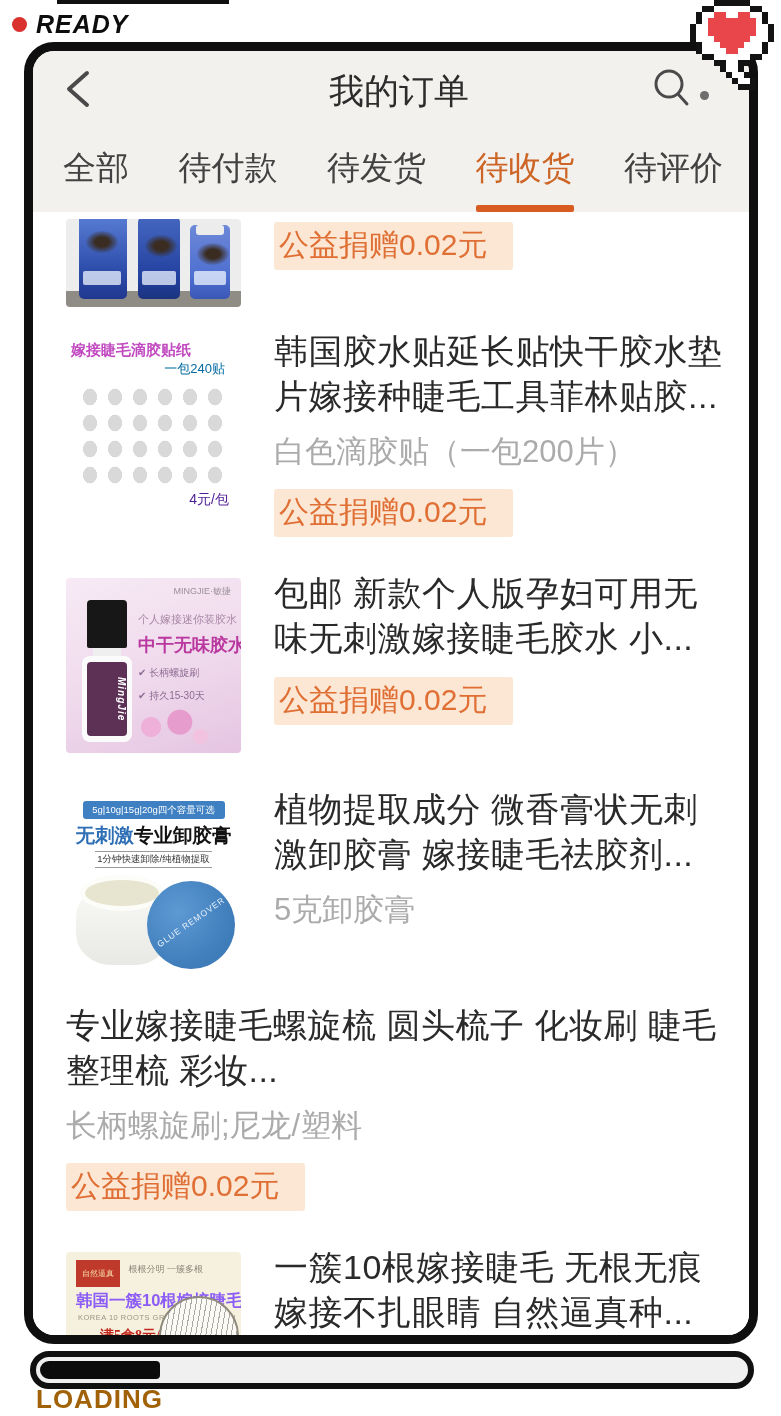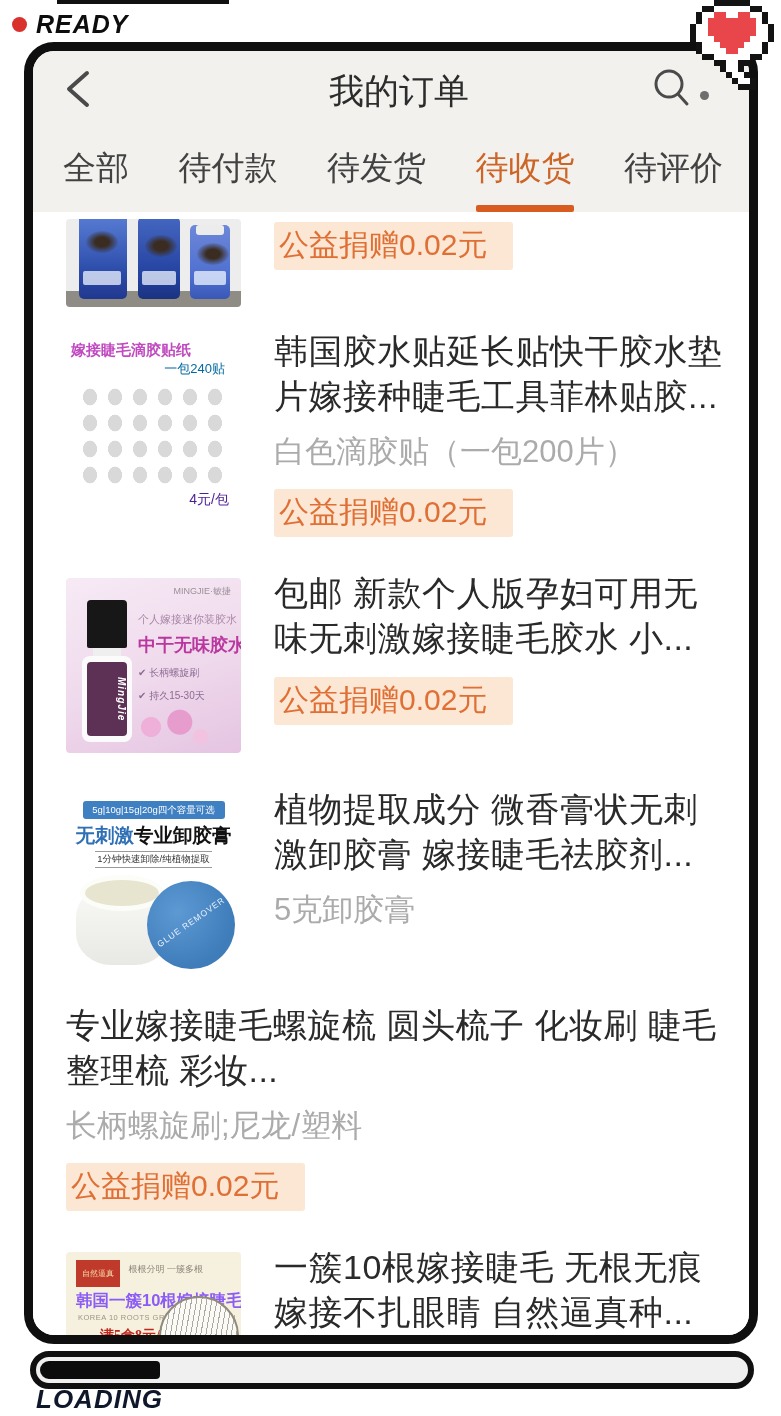--- a/index.html
+++ b/index.html
@@ -8,21 +8,21 @@
 
   
   .topstrip{position:absolute;left:57px;top:0;width:172px;height:4px;background:#101010;}
   .ready{position:absolute;left:12px;top:10px;display:flex;align-items:center;gap:9px;}
   .ready .dot{width:15px;height:15px;border-radius:50%;background:#d8312e;}
   .ready .txt{font-size:25px;font-weight:900;font-style:italic;color:#0d0d0d;letter-spacing:1px;}
   .loadbar{position:absolute;left:30px;top:1351px;width:724px;height:38px;box-sizing:border-box;
            border:6px solid #101010;border-radius:19px;background:#f0f0f0;padding:4px;}
   .loadfill{height:100%;width:17%;background:#0c0c0c;border-radius:9px 4px 4px 9px;}
   .loading-label{position:absolute;left:36px;top:1384px;font-size:26px;font-weight:900;
-                 font-style:italic;color:#0f172a;letter-spacing:1px;}
+                 color:#a16207;letter-spacing:1px;}
   .heart-bubble{position:absolute;left:690px;top:0;z-index:9;}
   .moredot{position:absolute;right:40px;top:40px;width:9px;height:9px;border-radius:50%;background:#6e6e6e;}
 
   
   .frame{position:absolute;left:24px;top:42px;width:734px;height:1302px;box-sizing:border-box;
          border:9px solid #0f0f0f;border-radius:30px;overflow:hidden;background:#fff;}
 
   .chrome{background:#f2f1ee;}
   .navbar{height:72px;position:relative;}
   .back{position:absolute;left:26px;top:16px;width:40px;height:44px;cursor:pointer;}

